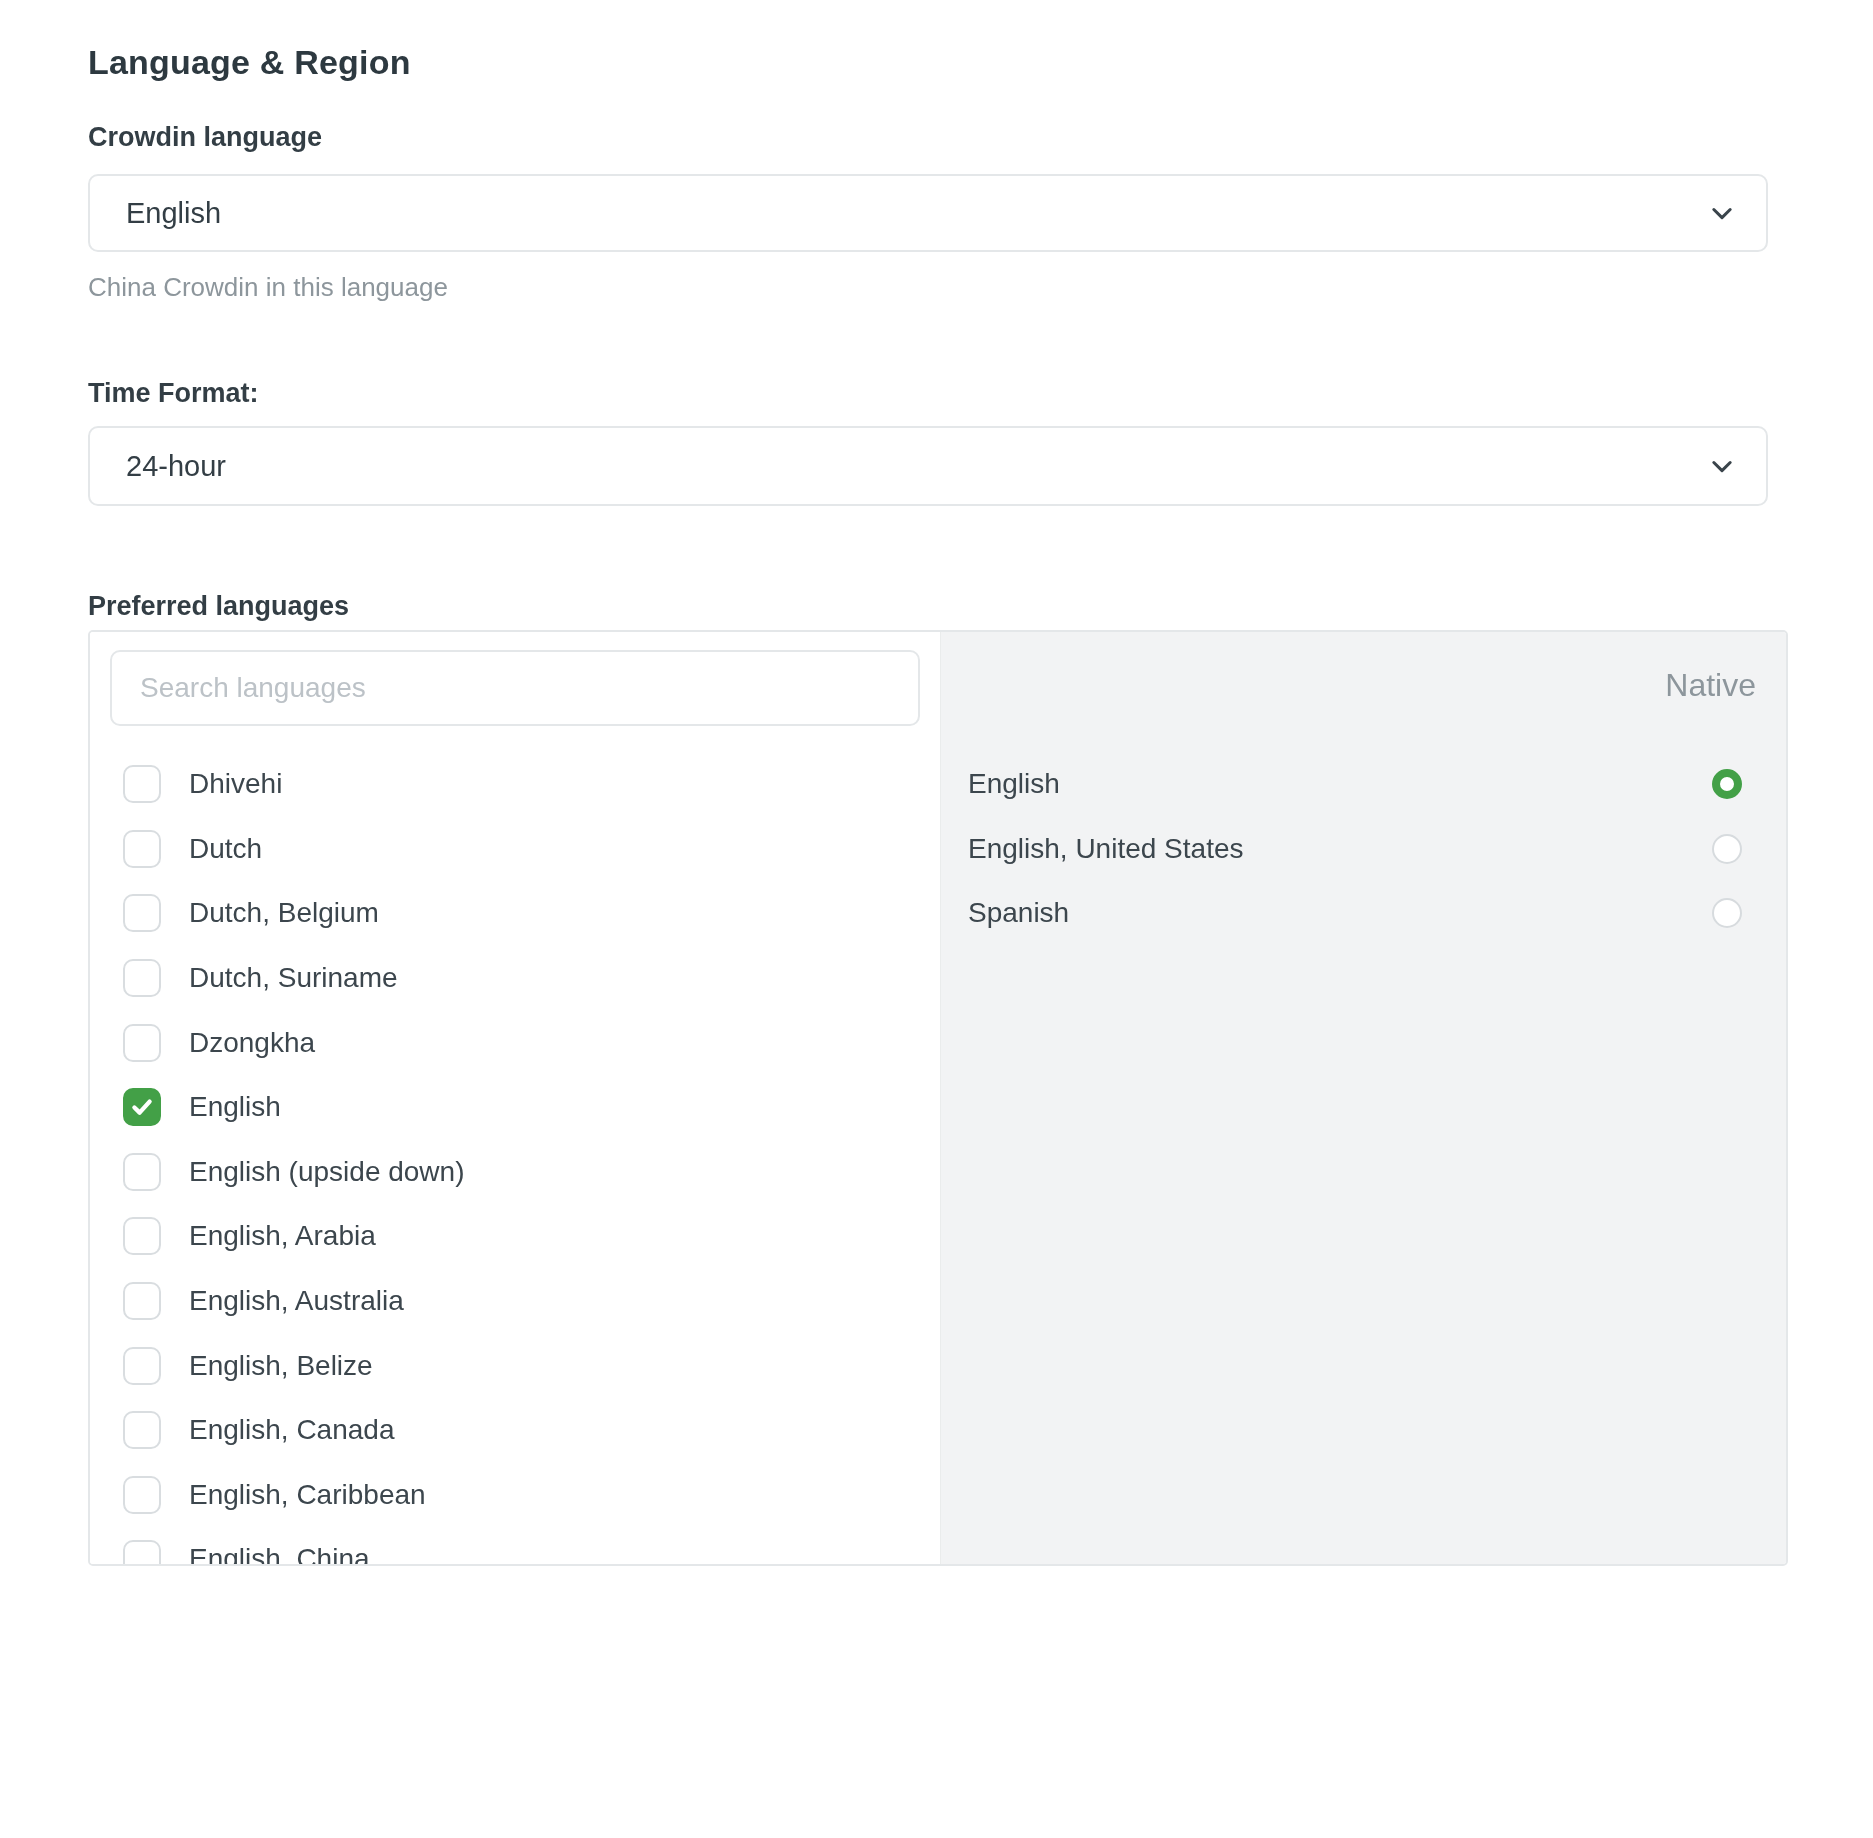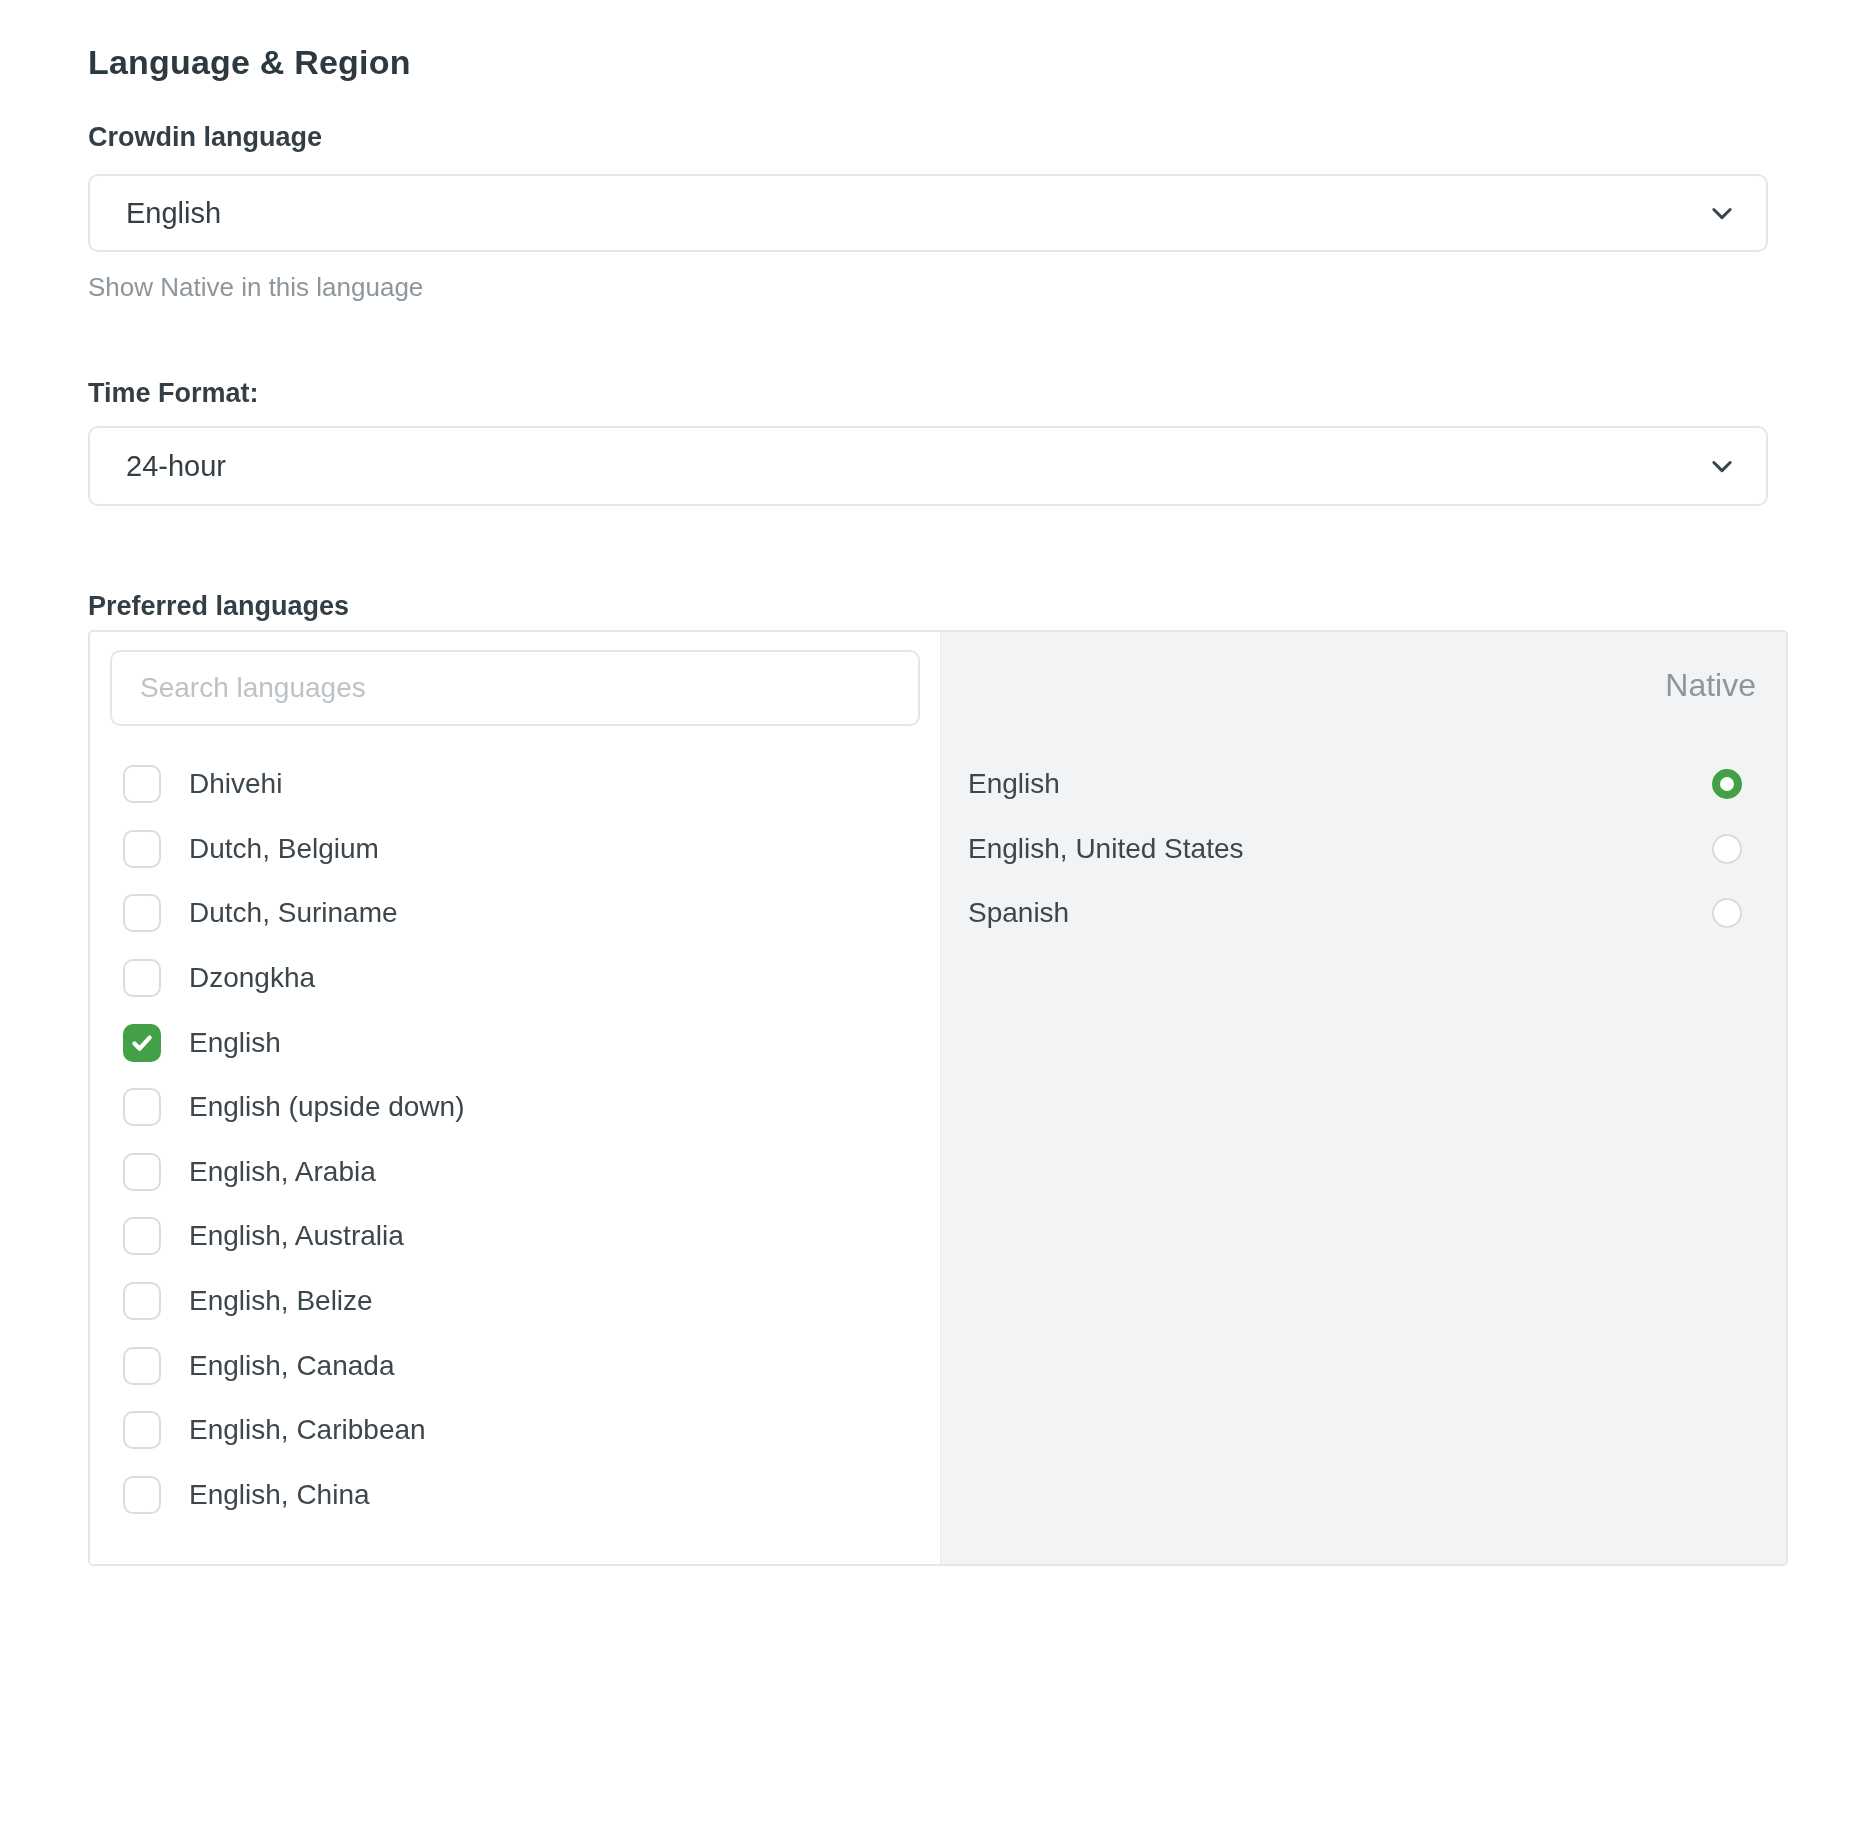--- a/index.html
+++ b/index.html
@@ -166,21 +166,21 @@
   <h1 class="page-title">Language &amp; Region</h1>
 
   <div>
     <div class="field-label label-crowdin">Crowdin language</div>
     <div class="select">
       <span class="select-value">English</span>
       <svg class="chevron" viewBox="0 0 24 24" fill="none">
         <path d="M5 9 L12 16 L19 9" stroke="#3a444b" stroke-width="2.6" stroke-linecap="round" stroke-linejoin="round"></path>
       </svg>
     </div>
-    <div class="helper-text">Show Native in this language</div>
+    <div class="helper-text">China Crowdin in this language</div>
   </div>
 
 
   <div>
     <div class="field-label label-timefmt">Time Format:</div>
     <div class="select tf-select">
       <span class="select-value">24-hour</span>
       <svg class="chevron" viewBox="0 0 24 24" fill="none">
         <path d="M5 9 L12 16 L19 9" stroke="#3a444b" stroke-width="2.6" stroke-linecap="round" stroke-linejoin="round"></path>
       </svg>
@@ -195,20 +195,26 @@
           <input type="text" placeholder="Search languages" style="">
         </div>
         <div class="lang-list" id="lang-list">
   <div class="lang-row">
     <span class="checkbox">
       
     </span>
     <span class="row-label">Dhivehi</span>
   </div>
 
+  <div class="lang-row">
+    <span class="checkbox">
+      
+    </span>
+    <span class="row-label">Dutch</span>
+  </div>
 
   <div class="lang-row">
     <span class="checkbox">
       
     </span>
     <span class="row-label">Dutch, Belgium</span>
   </div>
 
   <div class="lang-row">
     <span class="checkbox">

